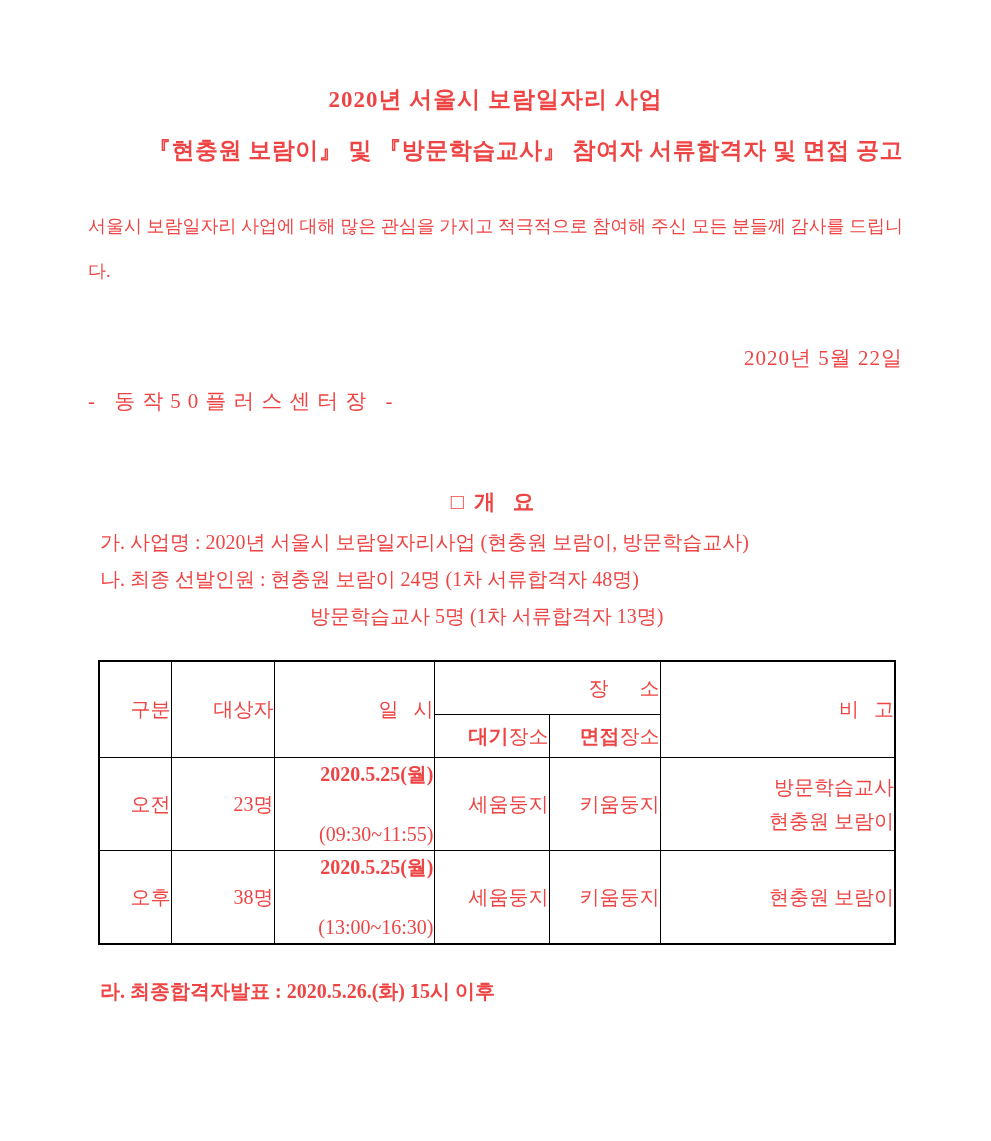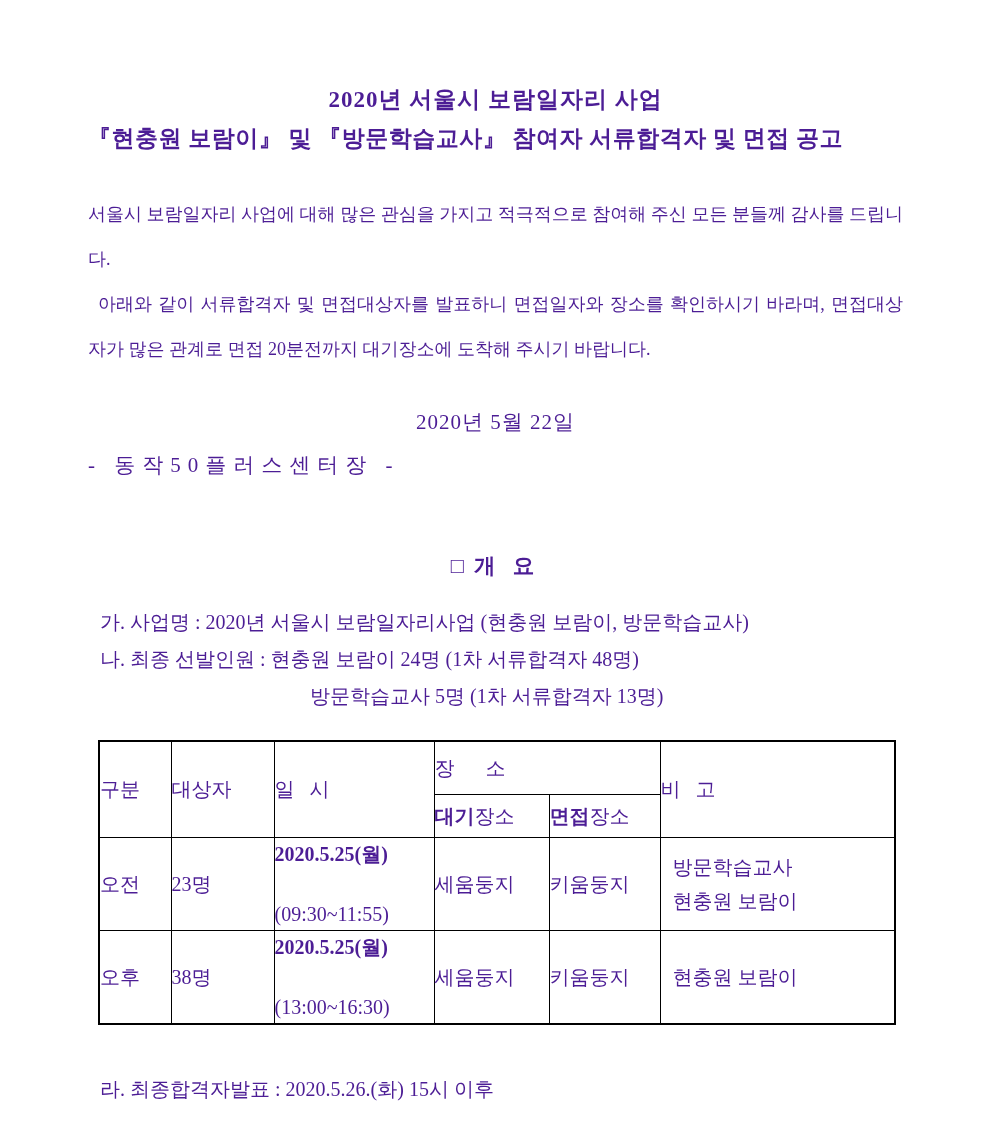--- a/index.html
+++ b/index.html
@@ -3,47 +3,47 @@
 <meta charset="utf-8">
 <style>
   html, body { margin: 0; padding: 0; background: #ffffff; }
   .page {
     position: relative;
     width: 991px;
     height: 1141px;
     box-sizing: border-box;
     padding: 0 88px;
     background: #ffffff;
-    color: #4c1d95;
+    color: #ef4444;
     font-family: "Liberation Serif", "DejaVu Serif", serif;
     overflow: hidden;
   }
   .title1 {
     margin: 0; padding-top: 84px;
     text-align: center;
     font-size: 23px; font-weight: 600;
     letter-spacing: 1px;
   }
   .title2 {
-    margin-top: 8px;
-    text-align: left;
+    margin-top: 20px;
+    text-align: right;
     font-size: 23px; font-weight: 700;
     letter-spacing: 0.5px;
   }
   .body-para {
     margin: 0;
     font-size: 18px;
     line-height: 45px;
     text-align: justify;
   }
   .para1 { margin-top: 38px; }
   .para2 { text-indent: 10px; }
   .date-line {
-    margin-top: 36px;
-    text-align: center;
+    margin-top: 50px;
+    text-align: right;
     font-size: 21px;
     letter-spacing: 1px;
   }
   .signature {
     margin-top: 15px;
     text-align: left;
     font-size: 21px;
     letter-spacing: 7px;
   }
   .section-heading {
@@ -56,36 +56,36 @@
     font-weight: 400;
     font-size: 22px;
     margin-right: 10px;
   }
   .section-heading .heading-text { letter-spacing: 6px; }
   .item {
     font-size: 20px;
     line-height: 37px;
     padding-left: 12px;
   }
-  .item-first { margin-top: 24px; }
+  .item-first { margin-top: 8px; }
   .item-cont { padding-left: 222px; }
   .item-da { margin-top: 4px; }
-  .item-ra { margin-top: 46px; }
+  .item-ra { margin-top: 28px; font-weight: bold; }
   table.schedule {
     margin: 25px 0 0 10px;
     border-collapse: collapse;
     table-layout: fixed;
     width: 796px;
     border: 2px solid #000;
   }
   table.schedule th, table.schedule td {
     border: 1.6px solid #000;
     font-weight: 400;
     font-size: 20px;
-    text-align: left;
+    text-align: right;
     vertical-align: middle;
     padding: 0;
   }
   tr.hrow1 th { height: 52px; }
   tr.hrow2 th { height: 42px; }
   tbody tr { height: 89px; }
   .ws-wide { word-spacing: 26px; }
   .ws-med  { word-spacing: 10px; margin-top: 32px; }
   .sub-bold { font-weight: 700; }
   .cell-note {
@@ -98,21 +98,20 @@
 </style>
 </head>
 <body>
 
 <div class="page">
 
   <div class="title1">2020년 서울시 보람일자리 사업</div>
   <div class="title2">『현충원 보람이』 및 『방문학습교사』 참여자 서류합격자 및 면접 공고</div>
 
   <p class="body-para para1">서울시 보람일자리 사업에 대해 많은 관심을 가지고 적극적으로 참여해 주신 모든 분들께 감사를 드립니다.</p>
-  <p class="body-para para2">아래와 같이 서류합격자 및 면접대상자를 발표하니 면접일자와 장소를 확인하시기 바라며, 면접대상자가 많은 관계로 면접 20분전까지 대기장소에 도착해 주시기 바랍니다.</p>
 
   <div class="date-line">2020년 5월 22일</div>
   <div class="signature">- 동작50플러스센터장 -</div>
 
   <div class="section-heading">
     <span class="bullet">□</span><span class="heading-text">개 요</span>
   </div>
 
   <div class="item item-first">가. 사업명 : 2020년 서울시 보람일자리사업 (현충원 보람이, 방문학습교사)</div>
   <div class="item">나. 최종 선발인원 : 현충원 보람이 24명 (1차 서류합격자 48명)</div>

